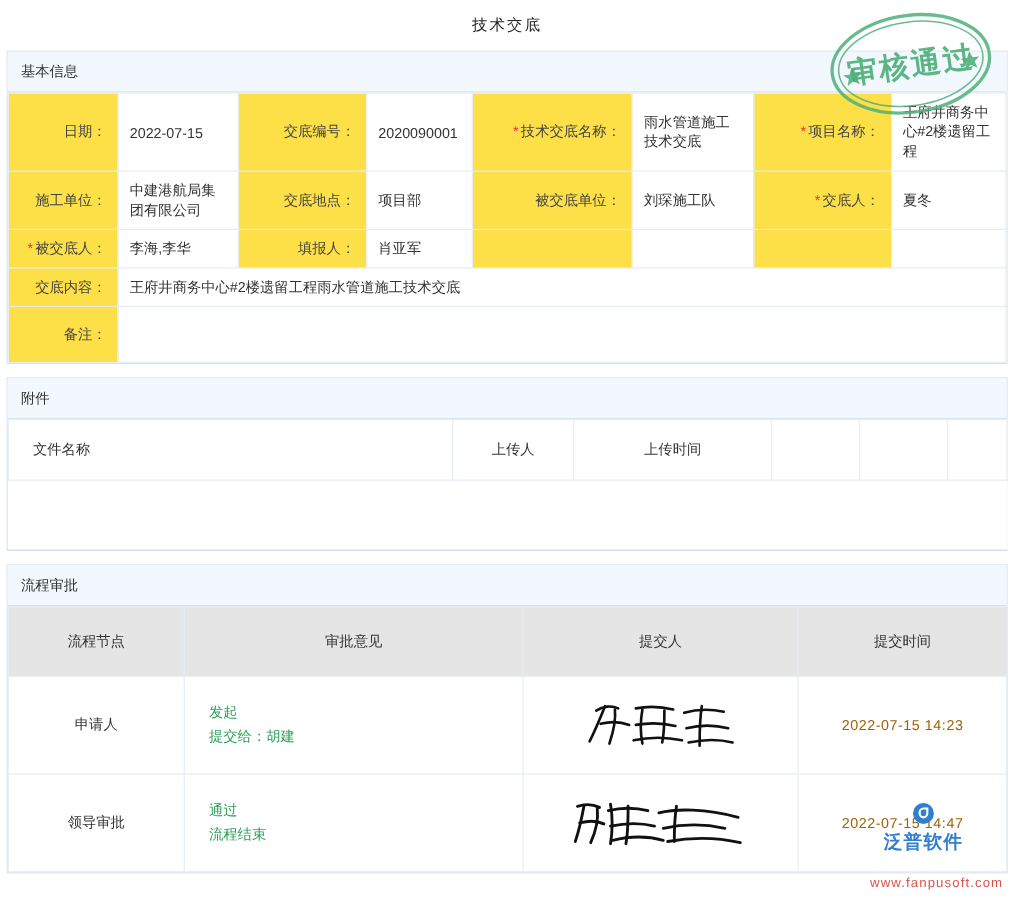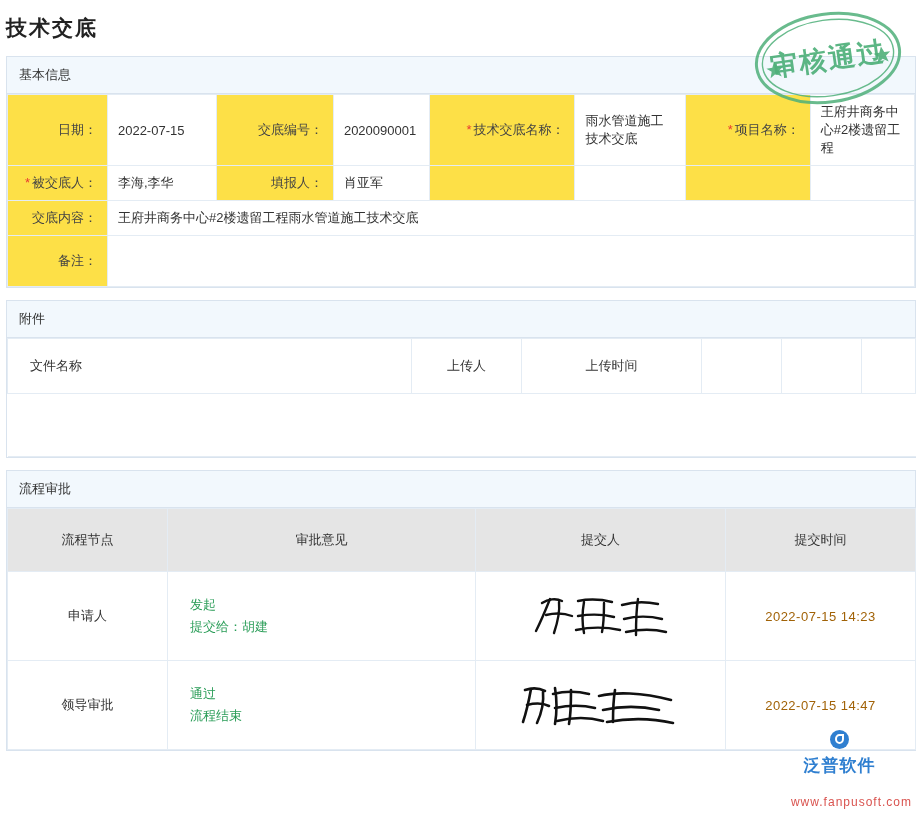--- a/index.html
+++ b/index.html
@@ -17,23 +17,23 @@
     overflow: hidden;
   }
   .page {
     position: relative;
     width: 922px;
     height: 819px;
     box-sizing: border-box;
     padding: 0 6px;
   }
   .doc-title {
-    text-align: left;
-    font-size: 21px;
-    font-weight: bold;
+    text-align: center;
+    font-size: 14px;
+    font-weight: normal;
     color: #222222;
     letter-spacing: 2px;
     padding: 14px 0 14px 0;
   }
   .panel {
     border: 1px solid #d9e3ee;
     background: #ffffff;
     margin-bottom: 12px;
   }
   .panel-header {
@@ -231,20 +231,30 @@
       <tbody>
         <tr>
           <td class="lbl">日期：</td>
           <td class="val">2022-07-15</td>
           <td class="lbl">交底编号：</td>
           <td class="val">2020090001</td>
           <td class="lbl"><span class="req">*</span><span>技术交底名称：</span></td>
           <td class="val">雨水管道施工技术交底</td>
           <td class="lbl"><span class="req">*</span><span>项目名称：</span></td>
           <td class="val">王府井商务中心#2楼遗留工程</td>
+        </tr>
+        <tr>
+          <td class="lbl">施工单位：</td>
+          <td class="val">中建港航局集团有限公司</td>
+          <td class="lbl">交底地点：</td>
+          <td class="val">项目部</td>
+          <td class="lbl">被交底单位：</td>
+          <td class="val">刘琛施工队</td>
+          <td class="lbl"><span class="req">*</span><span>交底人：</span></td>
+          <td class="val">夏冬</td>
         </tr>
         <tr>
           <td class="lbl"><span class="req">*</span><span>被交底人：</span></td>
           <td class="val">李海,李华</td>
           <td class="lbl">填报人：</td>
           <td class="val">肖亚军</td>
           <td class="lbl"></td>
           <td class="val"></td>
           <td class="lbl"></td>
           <td class="val"></td>

